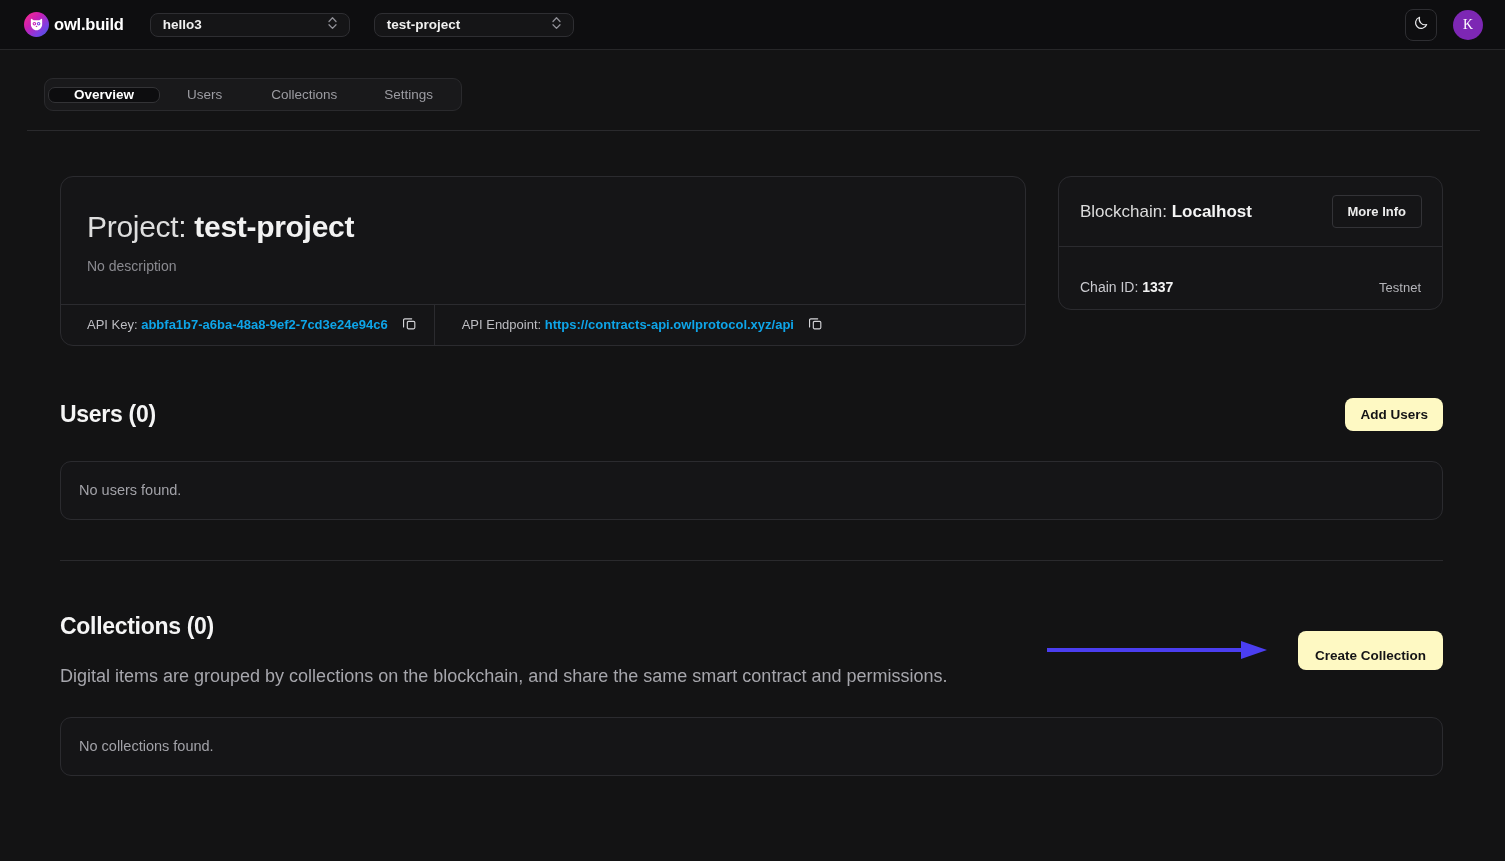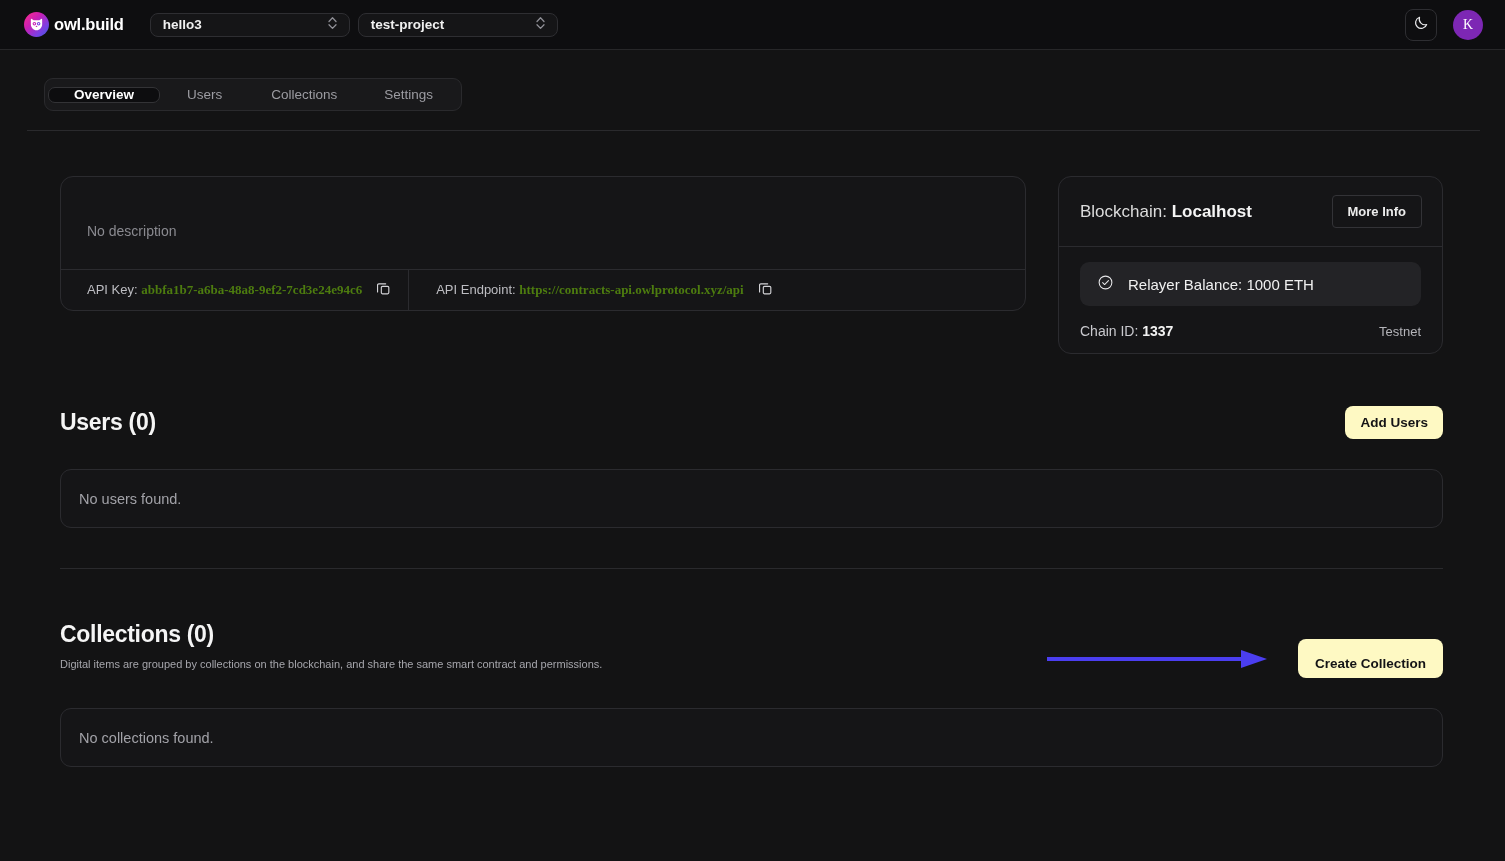--- a/index.html
+++ b/index.html
@@ -48,21 +48,21 @@
 
   .select-box {
     position: relative;
     height: 24px;
     border: 1px solid #2e2e32;
     border-radius: 8px;
     background: #151517;
     display: flex;
     align-items: center;
     padding: 0 12px;
-    margin-right: 8px;
+    margin-right: 24px;
     cursor: pointer;
   }
   .select-box .sel-label {
     font-size: 13.5px;
     font-weight: bold;
     color: #f0f0f0;
     white-space: nowrap;
   }
   .select-box .chev {
     position: absolute;
@@ -176,21 +176,21 @@
     gap: 14px;
     padding: 0 17px 0 26px;
     font-size: 13px;
     color: #bdbdc2;
     white-space: nowrap;
   }
   .kv-cell + .kv-cell {
     border-left: 1px solid #2b2b2f;
     padding-left: 27px;
   }
-  .kv-cell b { color: #4d7c0f; font-weight: bold; font-family: Liberation Serif, serif; }
+  .kv-cell b { color: #0ea5e9; font-weight: bold; }
   .copy-btn {
     background: none; border: none; padding: 0;
     cursor: pointer; display: flex; align-items: center;
   }
 
   .chain-card { width: 385px; }
   .chain-head {
     display: flex;
     align-items: center;
     justify-content: space-between;
@@ -241,22 +241,22 @@
     align-items: center;
     justify-content: space-between;
   }
   .section-title {
     font-size: 23px;
     font-weight: bold;
     color: #f5f5f5;
     letter-spacing: -0.3px;
   }
   .section-sub {
-    margin-top: 10px;
-    font-size: 11px;
+    margin-top: 26px;
+    font-size: 18px;
     color: #a6a6ac;
   }
   .white-btn {
     background: #fef9c3;
     color: #141416;
     border: none;
     border-radius: 8px;
     height: 33px;
     padding: 0 15px;
     font-size: 13.5px;
@@ -359,20 +359,21 @@
   </div>
 </div>
 <div class="head-divider"></div>
 
 <div class="main">
 
   <div class="top-row">
 
     <div class="card project-card">
       <div class="project-body">
+        <div class="project-title"><span>Project: </span><b>test-project</b></div>
         <div class="project-desc">No description</div>
       </div>
       <div class="project-footer">
         <div class="kv-cell">
           <span><span>API Key: </span><b>abbfa1b7-a6ba-48a8-9ef2-7cd3e24e94c6</b></span>
           <button class="copy-btn">
             <span>
               <svg width="15" height="15" viewBox="0 0 24 24" fill="none">
                 <rect x="8.5" y="8.5" width="12" height="12" rx="2" stroke="#d4d4d8" stroke-width="1.8"></rect>
                 <path d="M15.5 4.5h-11a2 2 0 0 0-2 2v11" stroke="#d4d4d8" stroke-width="1.8" stroke-linecap="round"></path>
@@ -393,29 +394,20 @@
         </div>
       </div>
     </div>
 
     <div class="card chain-card">
       <div class="chain-head">
         <div class="chain-title"><span>Blockchain: </span><b>Localhost</b></div>
         <button class="ghost-btn">More Info</button>
       </div>
       <div class="chain-body">
-        <div class="balance-pill">
-          <span>
-            <svg width="17" height="17" viewBox="0 0 24 24" fill="none">
-              <circle cx="12" cy="12" r="9" stroke="#e6e6e8" stroke-width="1.5"></circle>
-              <path d="M8 12.2l2.7 2.7L16.2 9.4" stroke="#e6e6e8" stroke-width="1.5" stroke-linecap="round" stroke-linejoin="round"></path>
-            </svg>
-          </span>
-          <span>Relayer Balance: 1000 ETH</span>
-        </div>
         <div class="chain-meta">
           <span><span>Chain ID: </span><b>1337</b></span>
           <span class="net">Testnet</span>
         </div>
       </div>
     </div>
   </div>
 
   <div class="section">
     <div class="section-head">

